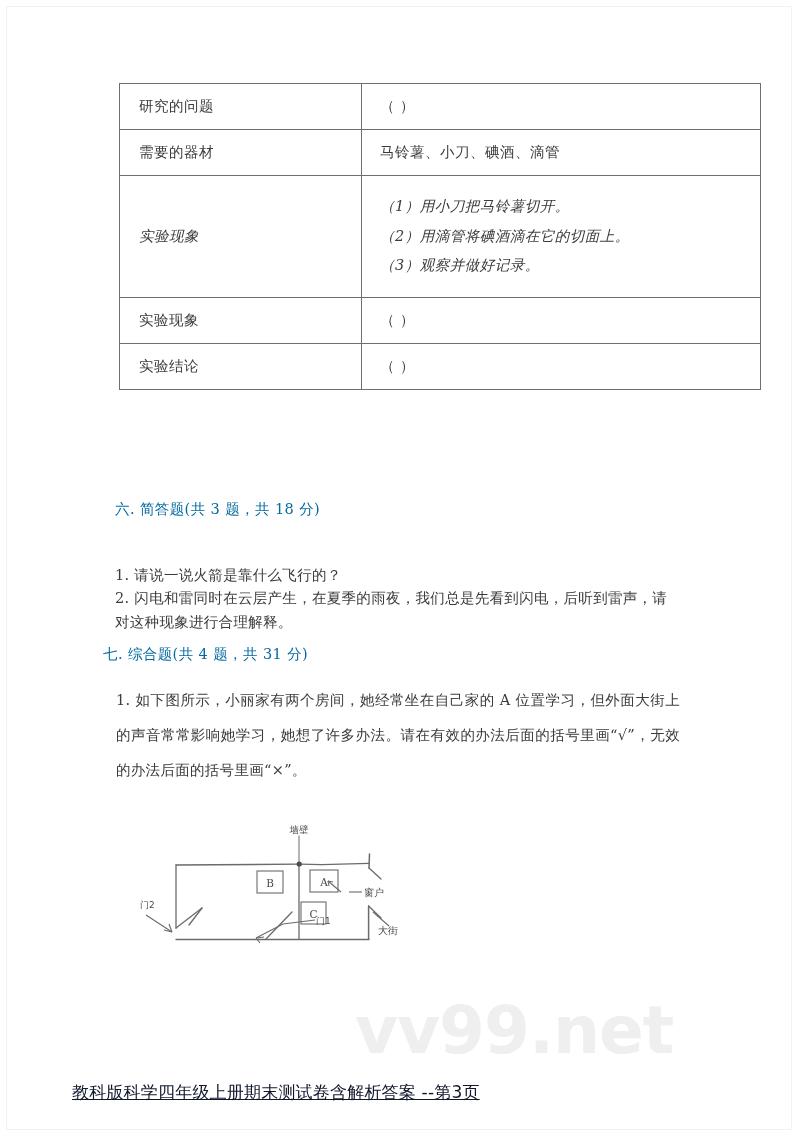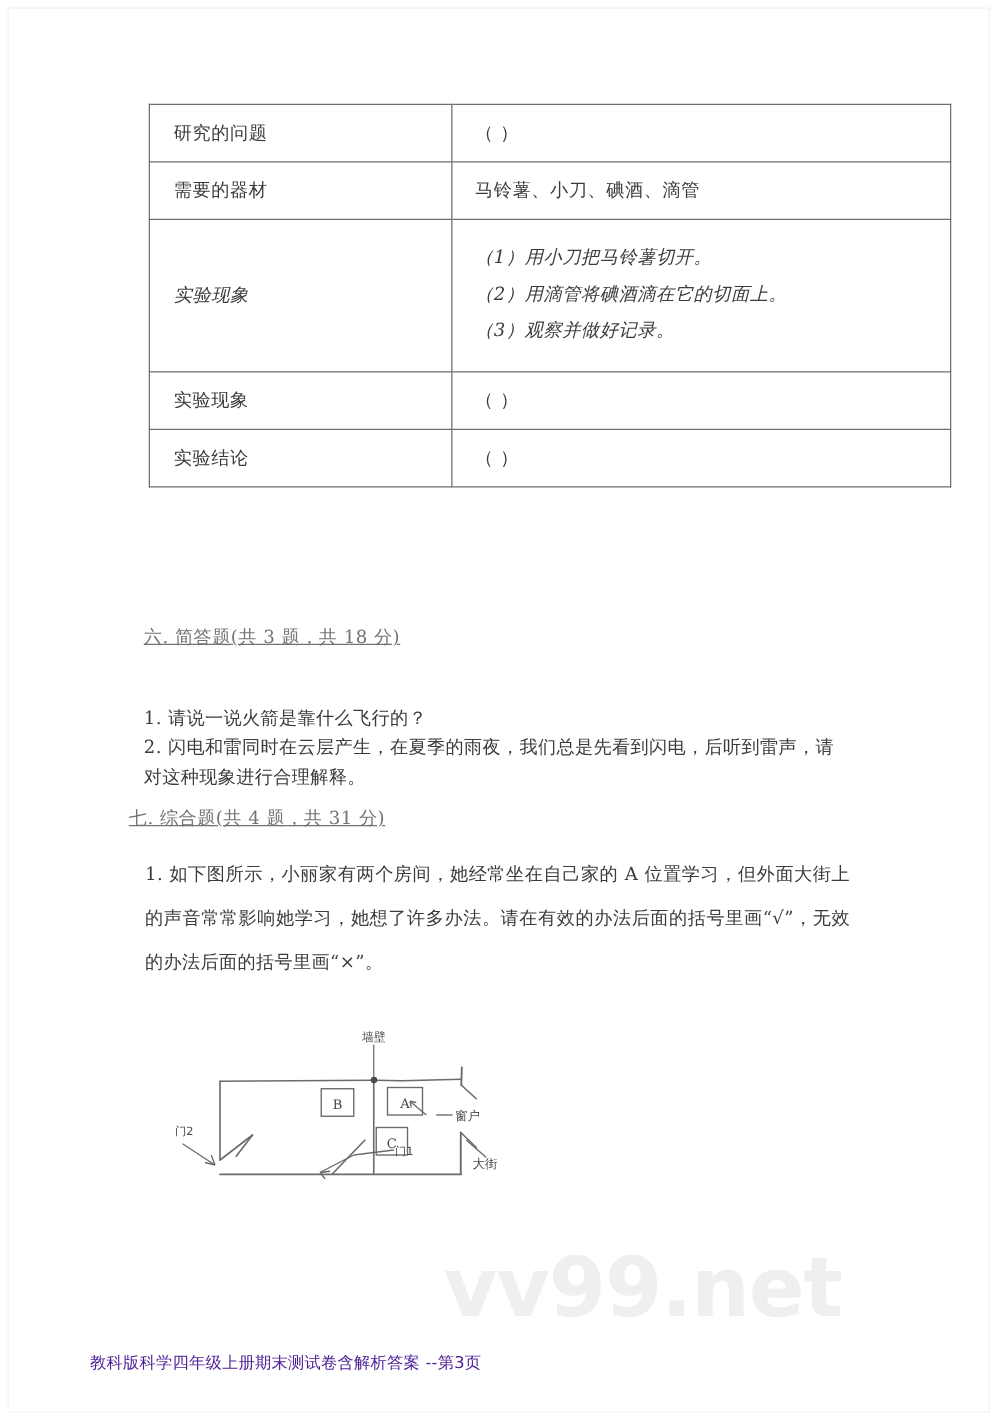--- a/index.html
+++ b/index.html
@@ -81,24 +81,23 @@
   #exp-table .step {
     line-height: 2.05;
     white-space: nowrap;
   }
   .blank-paren { letter-spacing: 0px; }
 
   
   .section-heading {
     position: absolute;
     font-size: 14.5px;
-    color: #737373;
+    color: #0369a1;
     letter-spacing: 0.4px;
     white-space: nowrap;
-    text-decoration: underline;
   }
   .prose {
     position: absolute;
     font-size: 14.5px;
     color: #3b3b3b;
     letter-spacing: 0.3px;
   }
   #sec6-heading { left: 115px; top: 500px; }
   #sec6-body {
     left: 115px; top: 537px;
@@ -125,24 +124,25 @@
     width: 260px;
     height: 140px;
   }
 
   
   #footer {
     position: absolute;
     left: 72px;
     top: 1081px;
     font-family: "DejaVu Sans", "Liberation Sans", sans-serif;
-    font-size: 13px;
-    color: #4c1d95;
+    font-size: 17px;
+    color: #0f172a;
     letter-spacing: 0.2px;
     white-space: nowrap;
+    text-decoration: underline;
   }
 </style>
 </head>
 <body>
 
 <div id="sheet">
 
   <div id="page-edge"></div>
 
   <div id="watermark">vv99.net</div>

